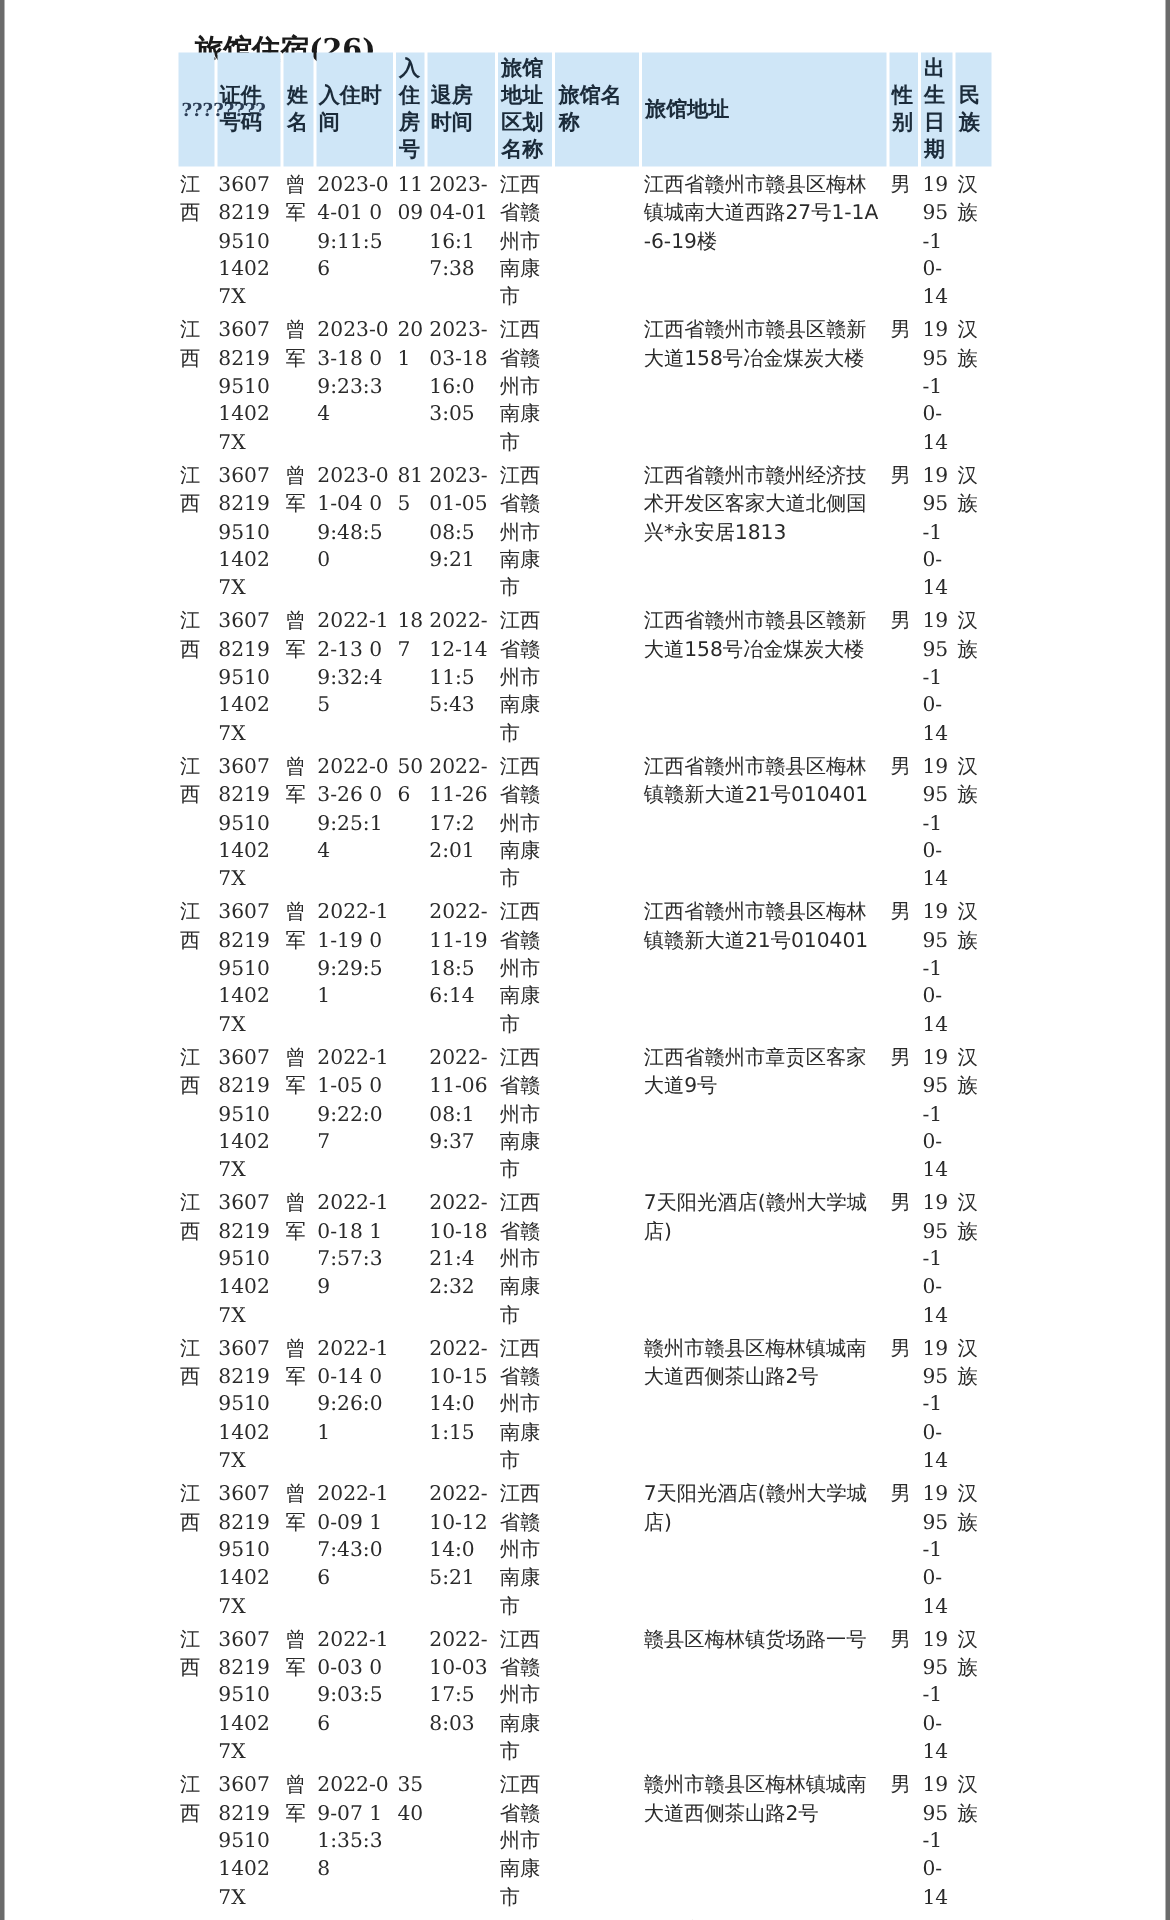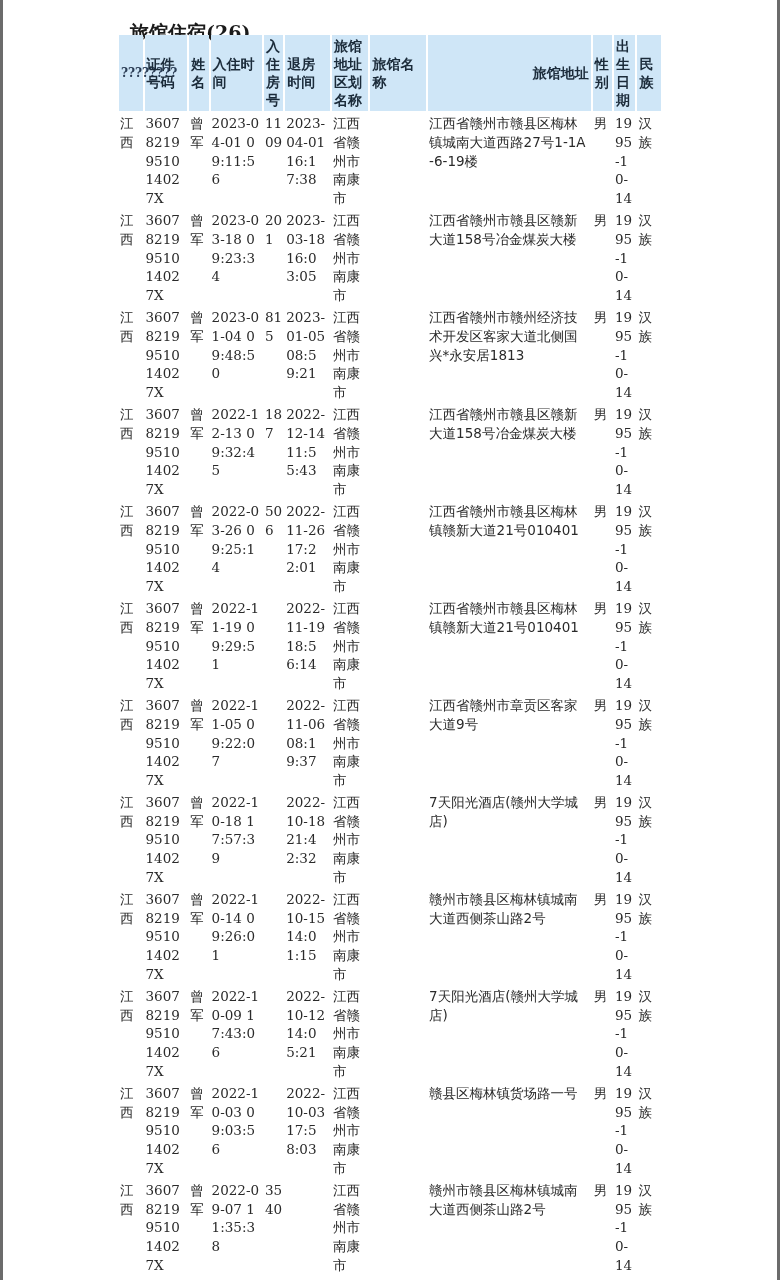--- a/index.html
+++ b/index.html
@@ -50,21 +50,21 @@
       font-weight: bold;
       font-size: 14px;
       line-height: 18px;
       color: #1b2b3a;
       padding: 2px 2px;
       vertical-align: middle;
       text-align: left;
       height: 72px;
       word-break: break-all;
     }
-    table.lodging th.center { text-align: right; }
+    table.lodging th.center { text-align: left; }
     table.lodging th.qq {
       font-family: "DejaVu Serif", "Liberation Serif", serif;
       font-size: 12px;
       line-height: 18px;
       color: #2b3d55;
     }
     table.lodging td {
       font-size: 13.5px;
       line-height: 18.8px;
       vertical-align: top;

